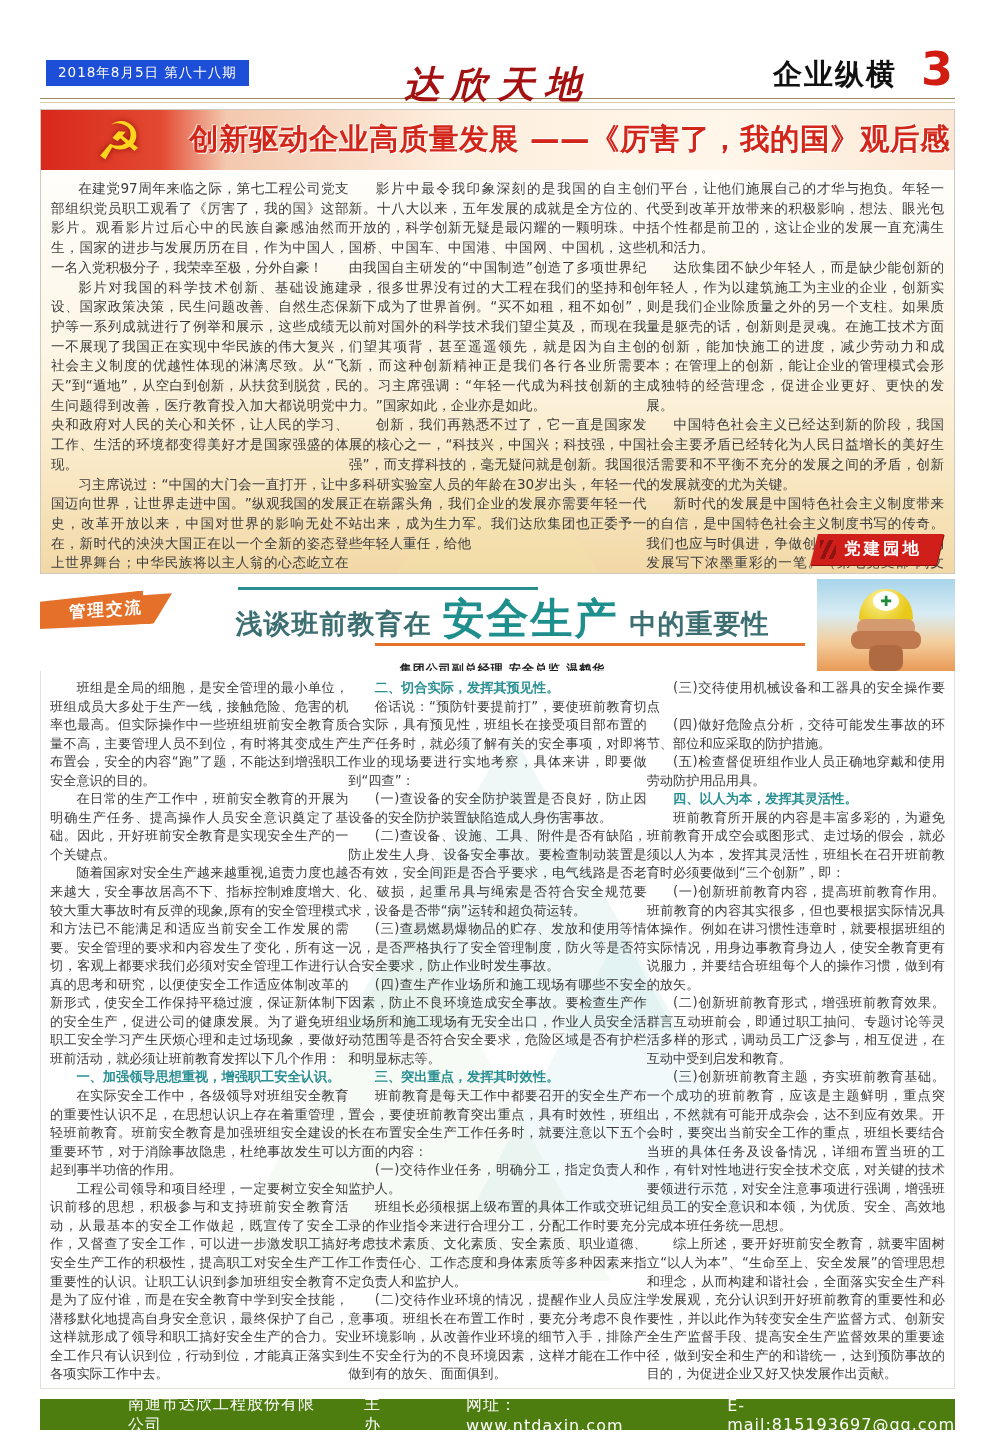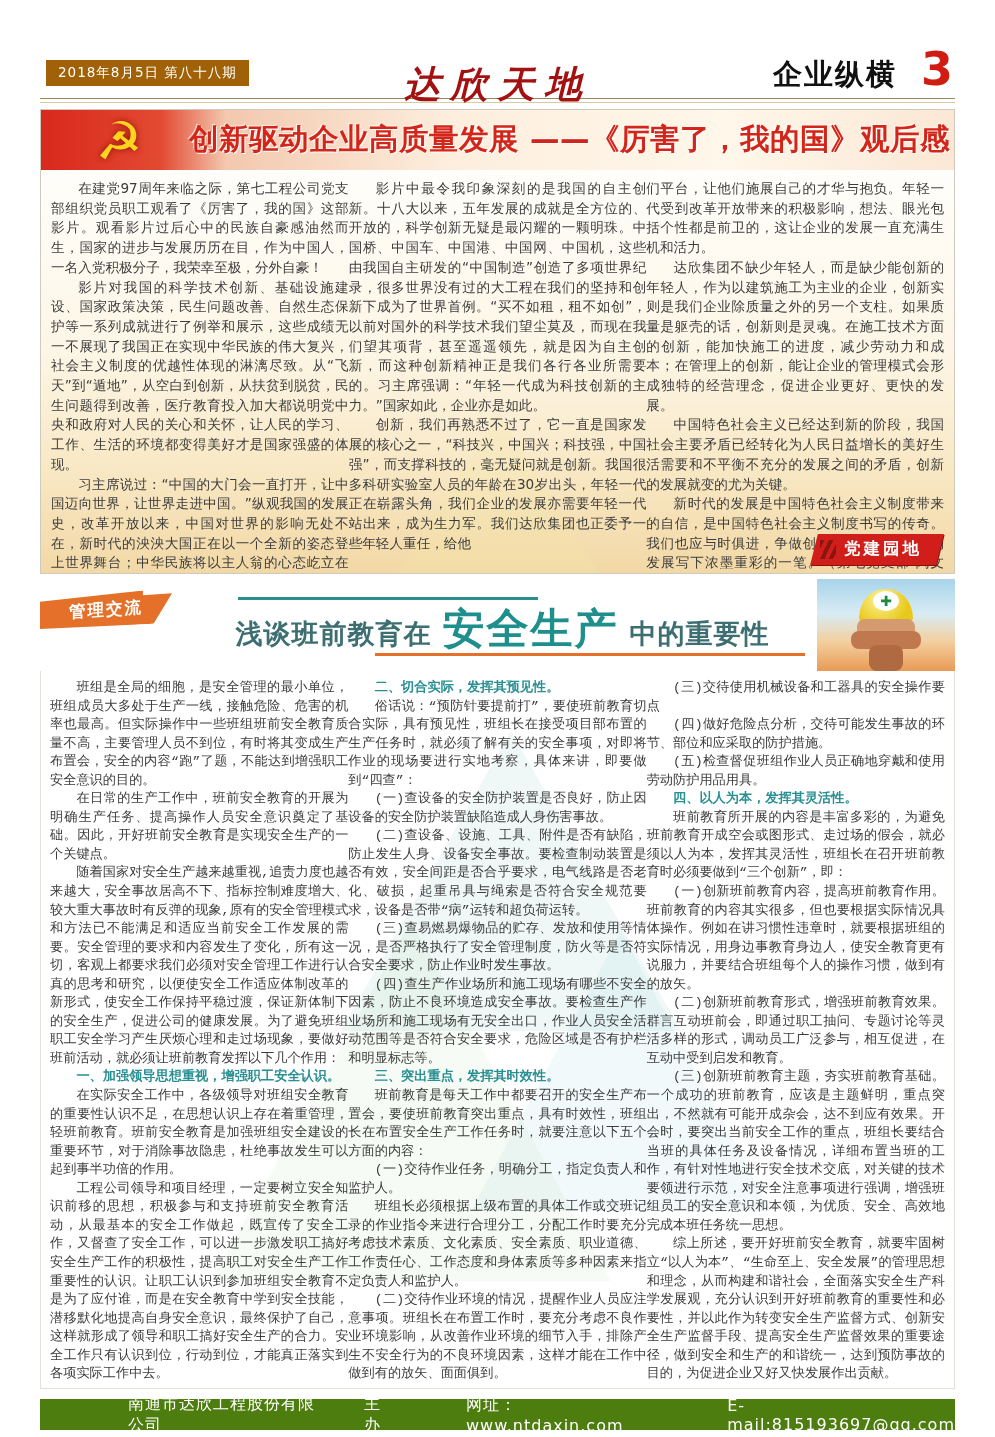--- a/index.html
+++ b/index.html
@@ -5,21 +5,21 @@
   html,body{margin:0;padding:0;}
   body{
     width:995px;height:1437px;background:#ffffff;position:relative;
     font-family:"DejaVu Sans","Liberation Sans",sans-serif;
     -webkit-font-smoothing:antialiased;color:#333;overflow:hidden;
   }
   .page{position:absolute;left:40px;top:0;width:915px;}
 
   
   .masthead{position:relative;height:98px;}
-  .date-box{position:absolute;left:6px;top:60px;background:#a16207;color:#fff;
+  .date-box{position:absolute;left:6px;top:60px;background:#1d4ed8;color:#fff;
     font-size:13.5px;padding:4px 12px;letter-spacing:1px;}
   .paper-title{position:absolute;left:0;right:0;top:60px;text-align:center;
     font-family:"DejaVu Serif","Liberation Serif",serif;font-style:italic;font-weight:bold;
     font-size:37px;color:#a31111;letter-spacing:10px;}
   .mast-right{position:absolute;right:2px;top:50px;display:flex;align-items:flex-end;gap:18px;}
   .section-label{font-size:29px;font-weight:bold;color:#111;letter-spacing:2px;line-height:1;}
   .page-number{font-size:46px;font-weight:bold;color:#d11c12;line-height:0.85;margin-left:6px;}
   .mast-rule{height:3px;border-top:1px solid #9a8a58;border-bottom:1px solid #d9cba2;margin-top:0;}
 
   
@@ -55,41 +55,41 @@
   p.para{text-indent:2em;}
   p.cont{text-indent:0;}
   p.heading{text-indent:2em;font-weight:bold;color:#2a8f93;}
 
   
   .a2-head{position:relative;height:92px;margin-top:5px;}
   .tag-orange{position:absolute;left:0;top:14px;width:132px;height:34px;background:#e4702a;
     color:#fff;font-size:16.5px;font-weight:bold;letter-spacing:2px;
     display:flex;align-items:center;justify-content:center;
     transform:skewY(-4deg);clip-path:polygon(0 12%,78% 0,78% 14%,100% 14%,86% 100%,0 92%);}
-  .a2-titlewrap{position:absolute;left:160px;right:150px;top:14px;text-align:center;}
+  .a2-titlewrap{position:absolute;left:160px;right:150px;top:4px;text-align:center;}
   .teal-line{position:absolute;left:38px;top:4px;width:300px;height:3px;background:#2a8f8f;}
   .orange-line{position:absolute;right:0;top:60px;width:430px;height:3px;background:#e4702a;}
   .a2-title{white-space:nowrap;margin-top:8px;}
   .a2-title .pre,.a2-title .post{font-size:27px;font-weight:bold;color:#3d6f72;letter-spacing:1px;}
   .a2-title .em{font-size:42px;font-weight:bold;color:#1f8f8d;letter-spacing:2px;padding:0 6px;}
   .a2-byline{margin-top:14px;font-size:12px;font-weight:bold;color:#222;letter-spacing:1px;}
   .photo{position:absolute;right:0;top:0;width:138px;height:92px;overflow:hidden;
     background:linear-gradient(180deg,#a8d4ea 0%,#d8ecf4 38%,#f3cf9f 68%,#e99a55 100%);}
   .helmet{position:absolute;left:42px;top:10px;width:54px;height:34px;background:
     radial-gradient(circle at 40% 30%,#fdf39a,#e8c818 70%);border-radius:50% 50% 18% 18%/90% 90% 15% 15%;}
   .cross{position:absolute;left:56px;top:12px;width:26px;height:20px;background:#fff;
     border-radius:50%;color:#1d8a3c;font-size:14px;font-weight:bold;text-align:center;line-height:20px;}
   .hand{position:absolute;background:#c98a63;border-radius:8px;}
   .hand.h1{left:40px;top:40px;width:58px;height:18px;background:#d49a70;}
   .hand.h2{left:34px;top:52px;width:70px;height:18px;background:#c0784f;}
   .hand.h3{left:52px;top:66px;width:34px;height:26px;background:#b06a42;}
 
   
   .article2{position:relative;border:1px solid #e3e0da;border-top:none;padding:8px 9px 6px 9px;
-    background:#fff;overflow:hidden;height:703px;font-family:Liberation Mono, monospace;}
+    background:#fff;overflow:hidden;height:703px;}
   .article2 .wm1{position:absolute;left:300px;top:60px;width:0;height:0;opacity:.14;
     border-left:170px solid transparent;border-right:170px solid transparent;
     border-bottom:300px solid #8fd0c8;}
   .article2 .wm2{position:absolute;left:170px;top:250px;width:0;height:0;opacity:.10;
     border-left:200px solid transparent;border-right:200px solid transparent;
     border-bottom:360px solid #a8d89a;}
   .article2 .wm3{position:absolute;left:430px;top:260px;width:0;height:0;opacity:.10;
     border-left:150px solid transparent;border-right:150px solid transparent;
     border-bottom:280px solid #7fc4cc;}
 

